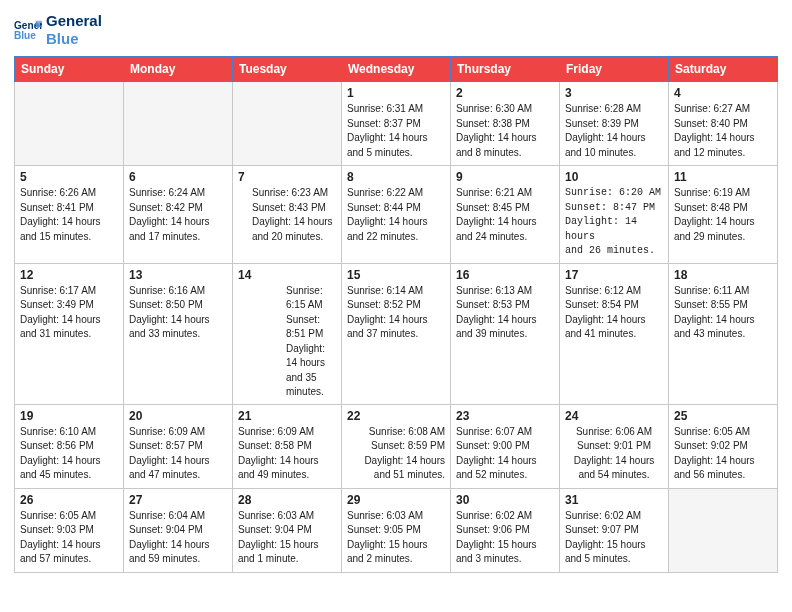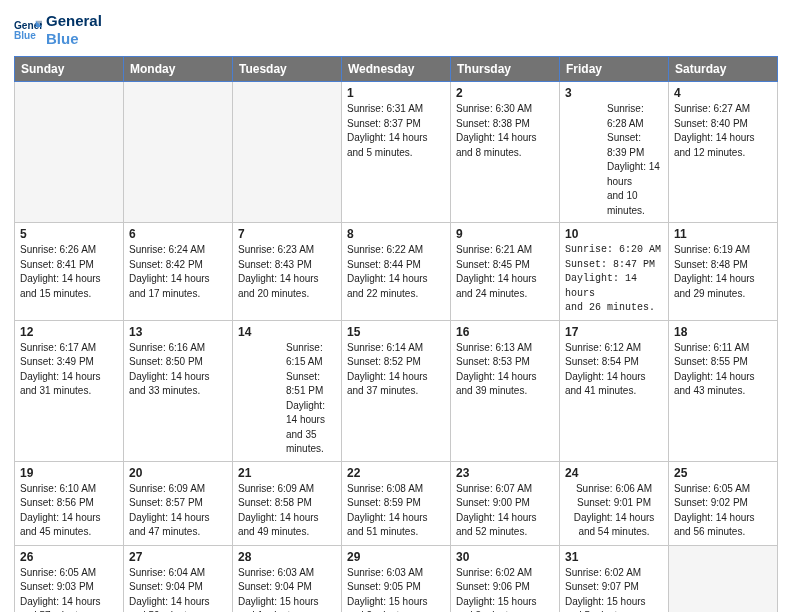--- a/index.html
+++ b/index.html
@@ -49,21 +49,21 @@
     .location {
       font-size: 14px;
       color: #333;
     }
     .calendar-table {
       width: 100%;
       border-collapse: collapse;
       table-layout: fixed;
     }
     .calendar-table th {
-      background-color: #737373;
+      background-color: #ef4444;
       color: #fff;
       font-size: 12px;
       font-weight: bold;
       text-align: left;
       padding: 5px 6px;
       border: 1px solid #4a7ecf;
     }
     .calendar-table td {
       vertical-align: top;
       border: 1px solid #c8c8c8;
@@ -136,21 +136,21 @@
           </td>
           <td>
             <div class="day-num">2</div>
             <div class="cell-text" style="white-space: pre-line;">Sunrise: 6:30 AM
 Sunset: 8:38 PM
 Daylight: 14 hours
 and 8 minutes.</div>
           </td>
           <td>
             <div class="day-num">3</div>
-            <div class="cell-text" style="white-space: pre-line; margin-left: 42px;">Sunrise: 6:28 AM
+            <div class="cell-text" style="white-space: pre-line;">Sunrise: 6:28 AM
 Sunset: 8:39 PM
 Daylight: 14 hours
 and 10 minutes.</div>
           </td>
           <td>
             <div class="day-num">4</div>
             <div class="cell-text" style="white-space: pre-line;">Sunrise: 6:27 AM
 Sunset: 8:40 PM
 Daylight: 14 hours
 and 12 minutes.</div>
@@ -166,21 +166,21 @@
           </td>
           <td>
             <div class="day-num">6</div>
             <div class="cell-text" style="white-space: pre-line;">Sunrise: 6:24 AM
 Sunset: 8:42 PM
 Daylight: 14 hours
 and 17 minutes.</div>
           </td>
           <td>
             <div class="day-num">7</div>
-            <div class="cell-text" style="white-space: pre-line;">Sunrise: 6:23 AM
+            <div class="cell-text" style="white-space: pre-line; margin-left: 14px;">Sunrise: 6:23 AM
 Sunset: 8:43 PM
 Daylight: 14 hours
 and 20 minutes.</div>
           </td>
           <td>
             <div class="day-num">8</div>
             <div class="cell-text" style="white-space: pre-line;">Sunrise: 6:22 AM
 Sunset: 8:44 PM
 Daylight: 14 hours
 and 22 minutes.</div>
@@ -275,21 +275,21 @@
           </td>
           <td>
             <div class="day-num">21</div>
             <div class="cell-text" style="white-space: pre-line;">Sunrise: 6:09 AM
 Sunset: 8:58 PM
 Daylight: 14 hours
 and 49 minutes.</div>
           </td>
           <td>
             <div class="day-num">22</div>
-            <div class="cell-text" style="white-space: pre-line;">Sunrise: 6:08 AM
+            <div class="cell-text" style="white-space: pre-line; text-align: right;">Sunrise: 6:08 AM
 Sunset: 8:59 PM
 Daylight: 14 hours
 and 51 minutes.</div>
           </td>
           <td>
             <div class="day-num">23</div>
             <div class="cell-text" style="white-space: pre-line;">Sunrise: 6:07 AM
 Sunset: 9:00 PM
 Daylight: 14 hours
 and 52 minutes.</div>

